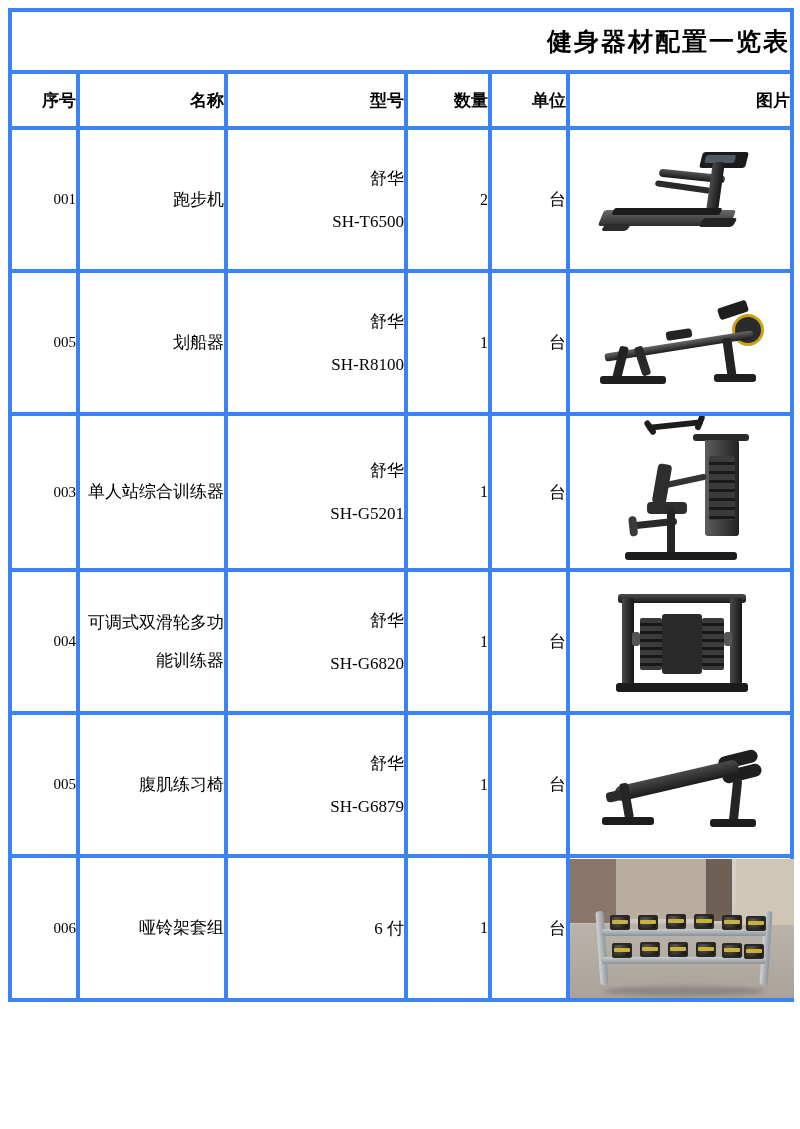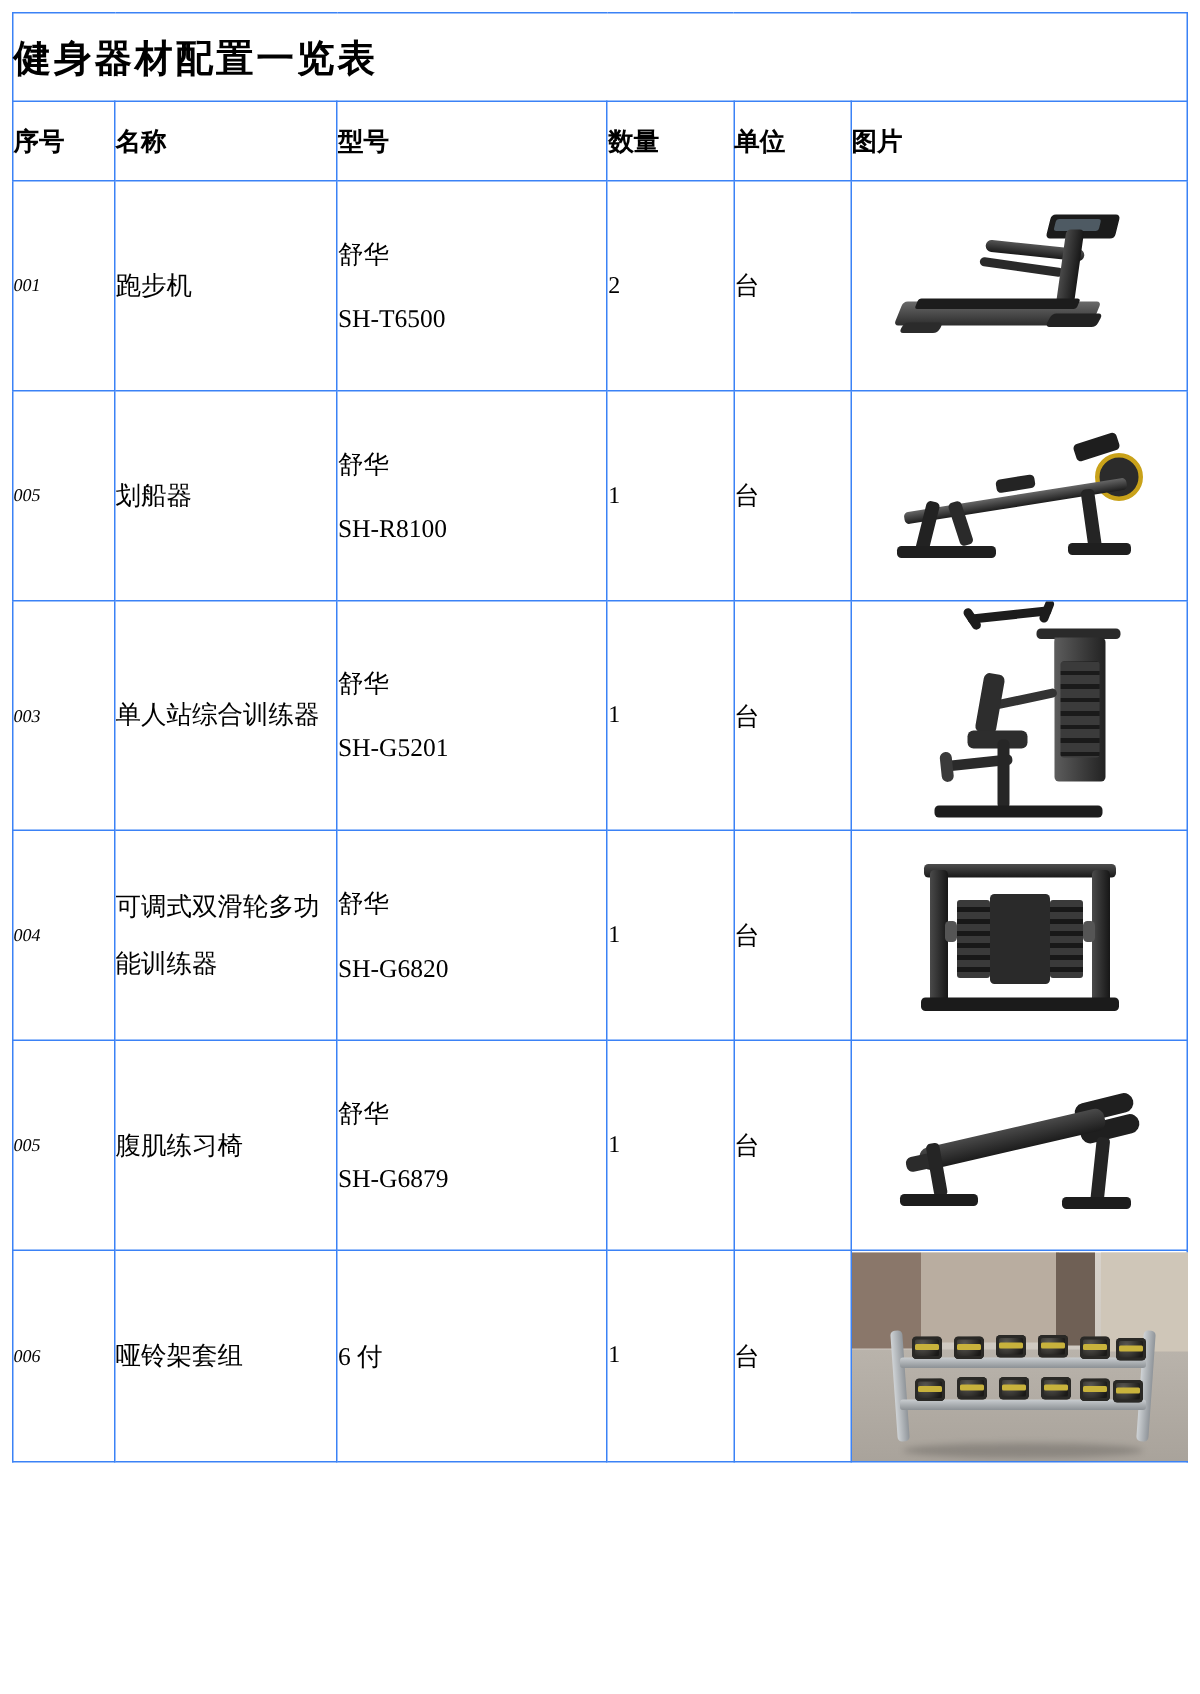--- a/index.html
+++ b/index.html
@@ -21,22 +21,22 @@
     padding: 8px 8px 6px 8px;
     position: relative;
   }
   table.equip {
     width: 784px;
     border-collapse: collapse;
     table-layout: fixed;
     border: 1px solid #333333;
   }
   table.equip td, table.equip th {
-    border: 1px solid #3b82f6;
-    text-align: left;
+    border: 4px solid #3b82f6;
+    text-align: right;
     vertical-align: middle;
     padding: 0;
   }
   .title-cell {
     height: 58px;
     font-size: 25px;
     font-weight: bold;
     letter-spacing: 2px;
   }
   .hdr td {
@@ -47,21 +47,21 @@
   .col-no    { width: 68px; }
   .col-name  { width: 148px; }
   .col-model { width: 180px; }
   .col-qty   { width: 84px; }
   .col-unit  { width: 78px; }
   .col-pic   { width: 224px; }
 
   .row td { height: 139px; }
   .row-006 td { height: 140px; }
 
-  .cell-no    { font-size: 12px; font-style: italic; }
+  .cell-no    { font-size: 15px; }
   .cell-name  { font-size: 17px; line-height: 38px; }
   .cell-model { font-size: 17px; line-height: 1; font-family: Liberation Serif, serif; }
   .cell-model .m1 { display: block; margin-bottom: 26px; }
   .cell-model .m2 { display: block; }
   .cell-model.single .m1 { margin-bottom: 0; }
   .cell-qty   { font-size: 16px; }
   .cell-unit  { font-size: 17px; }
 
   .pic-wrap {
     width: 224px;

